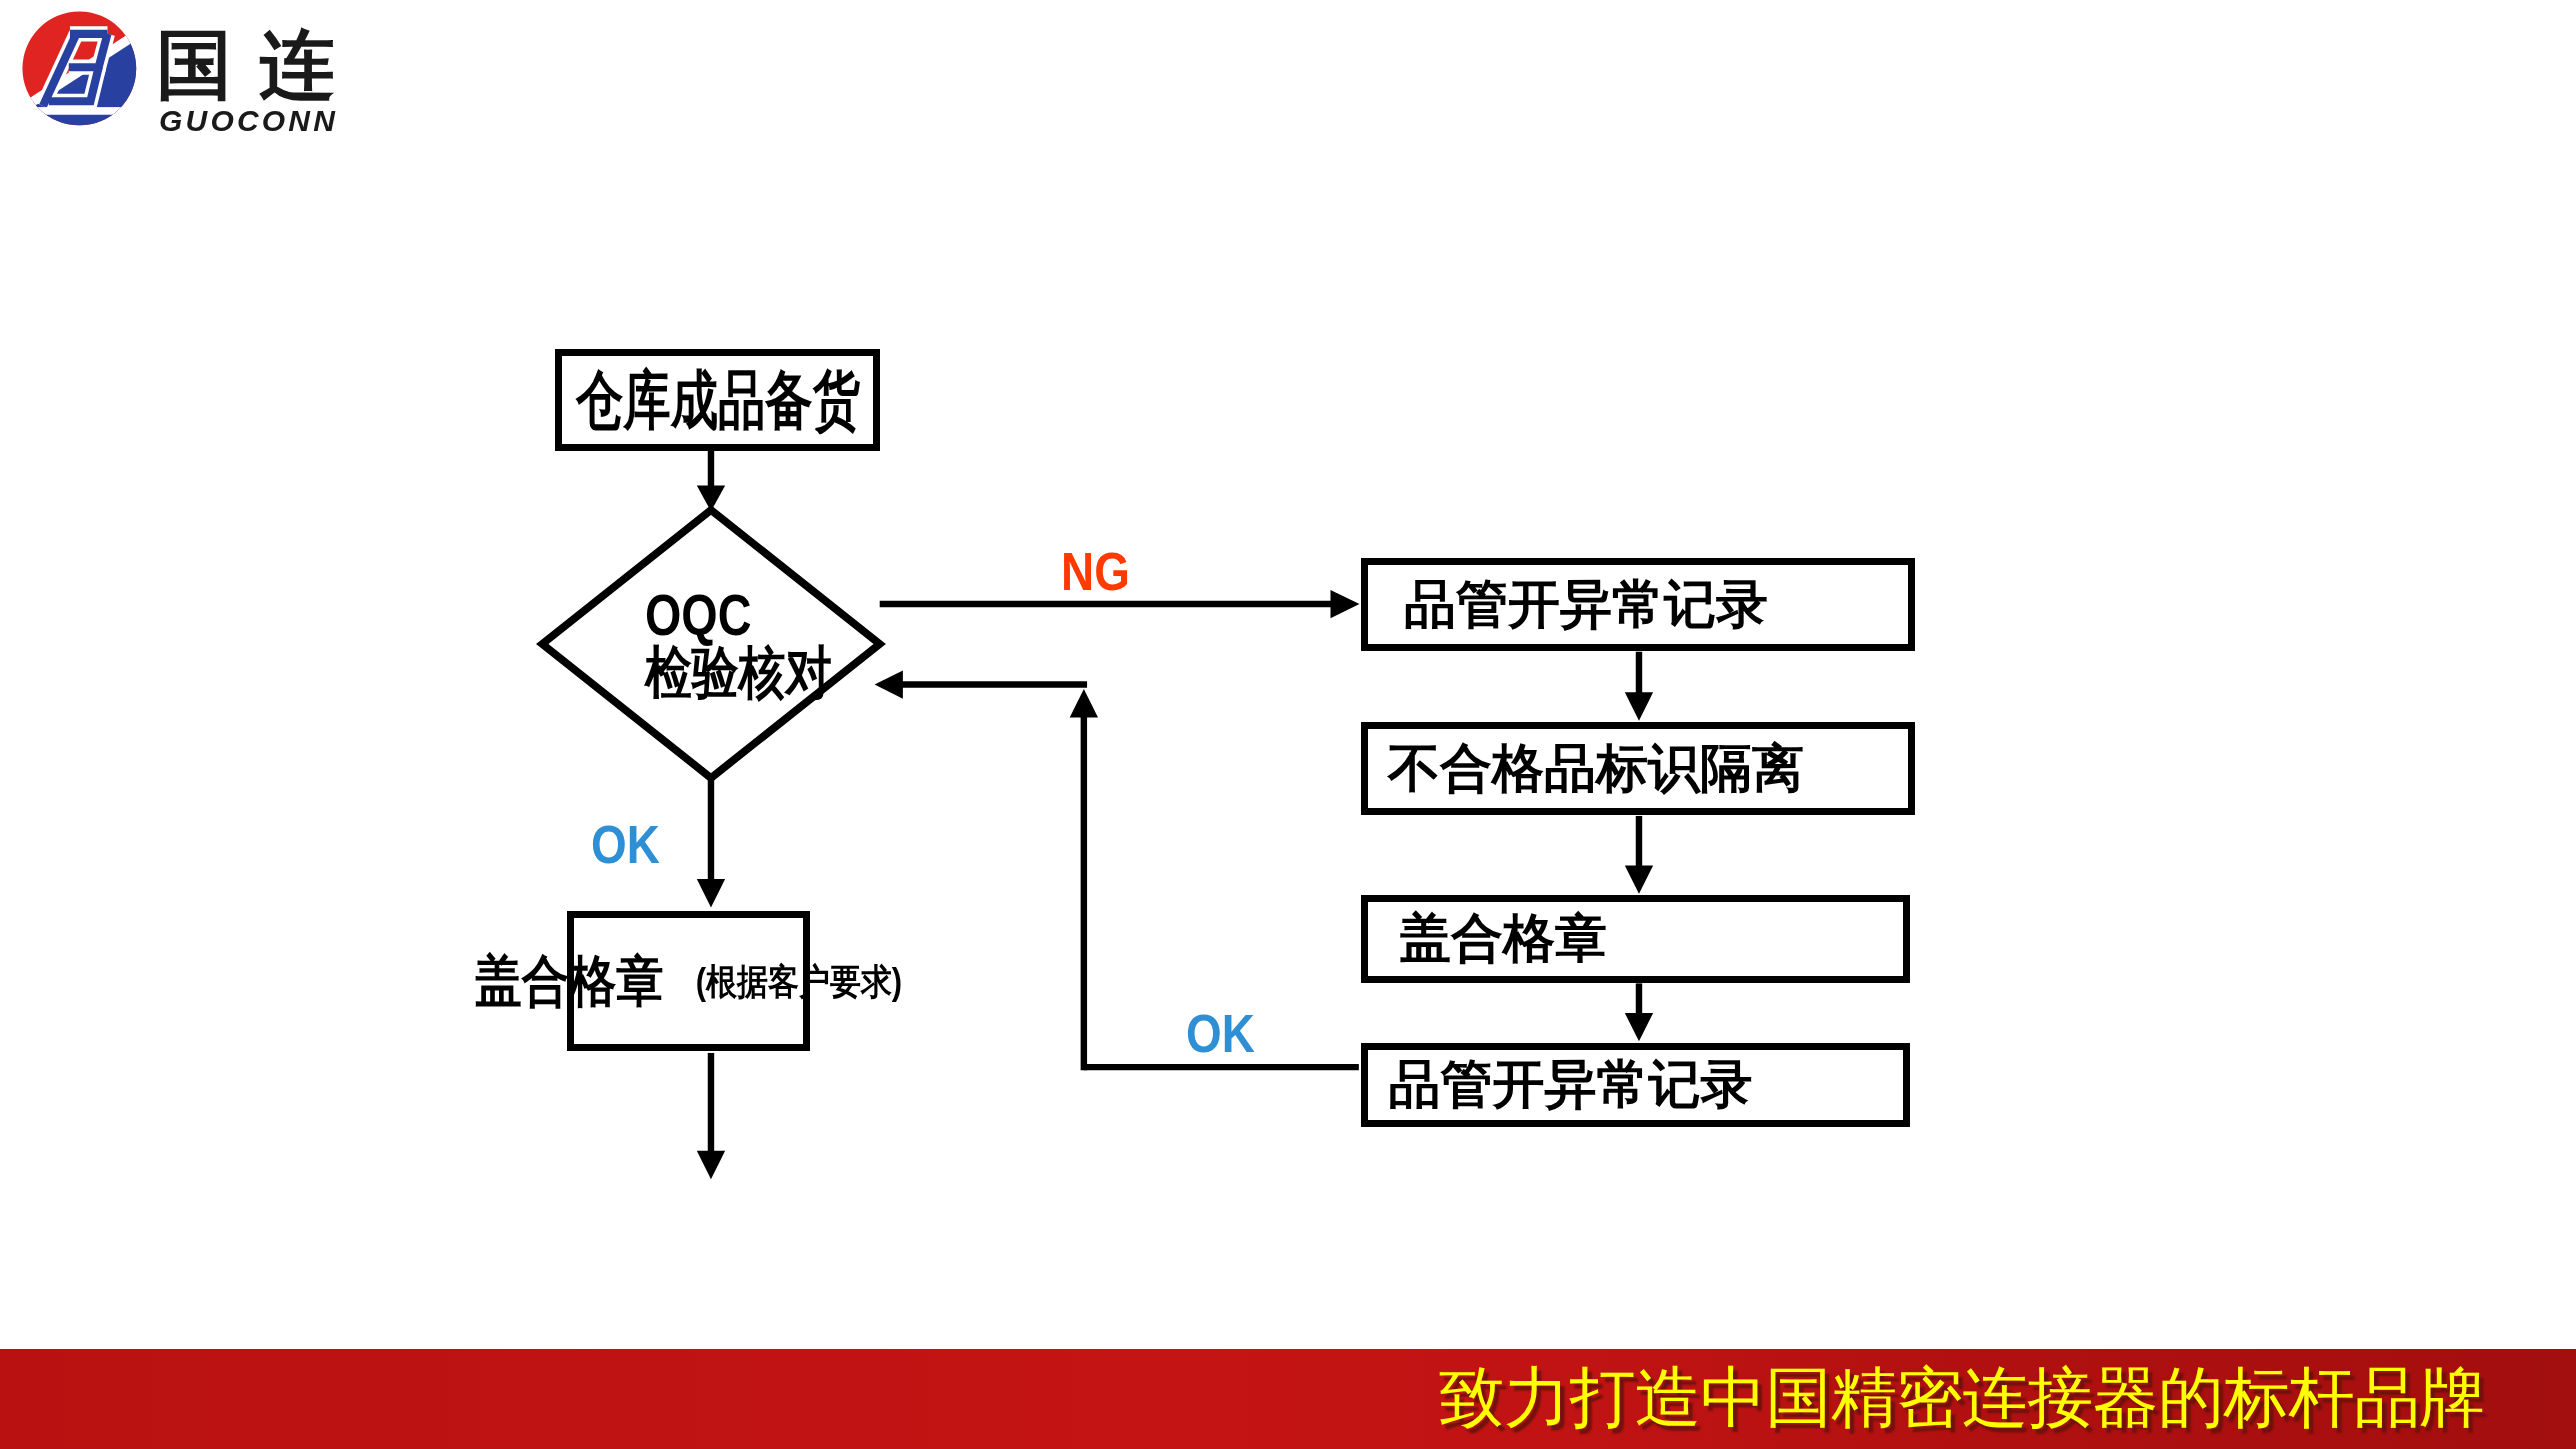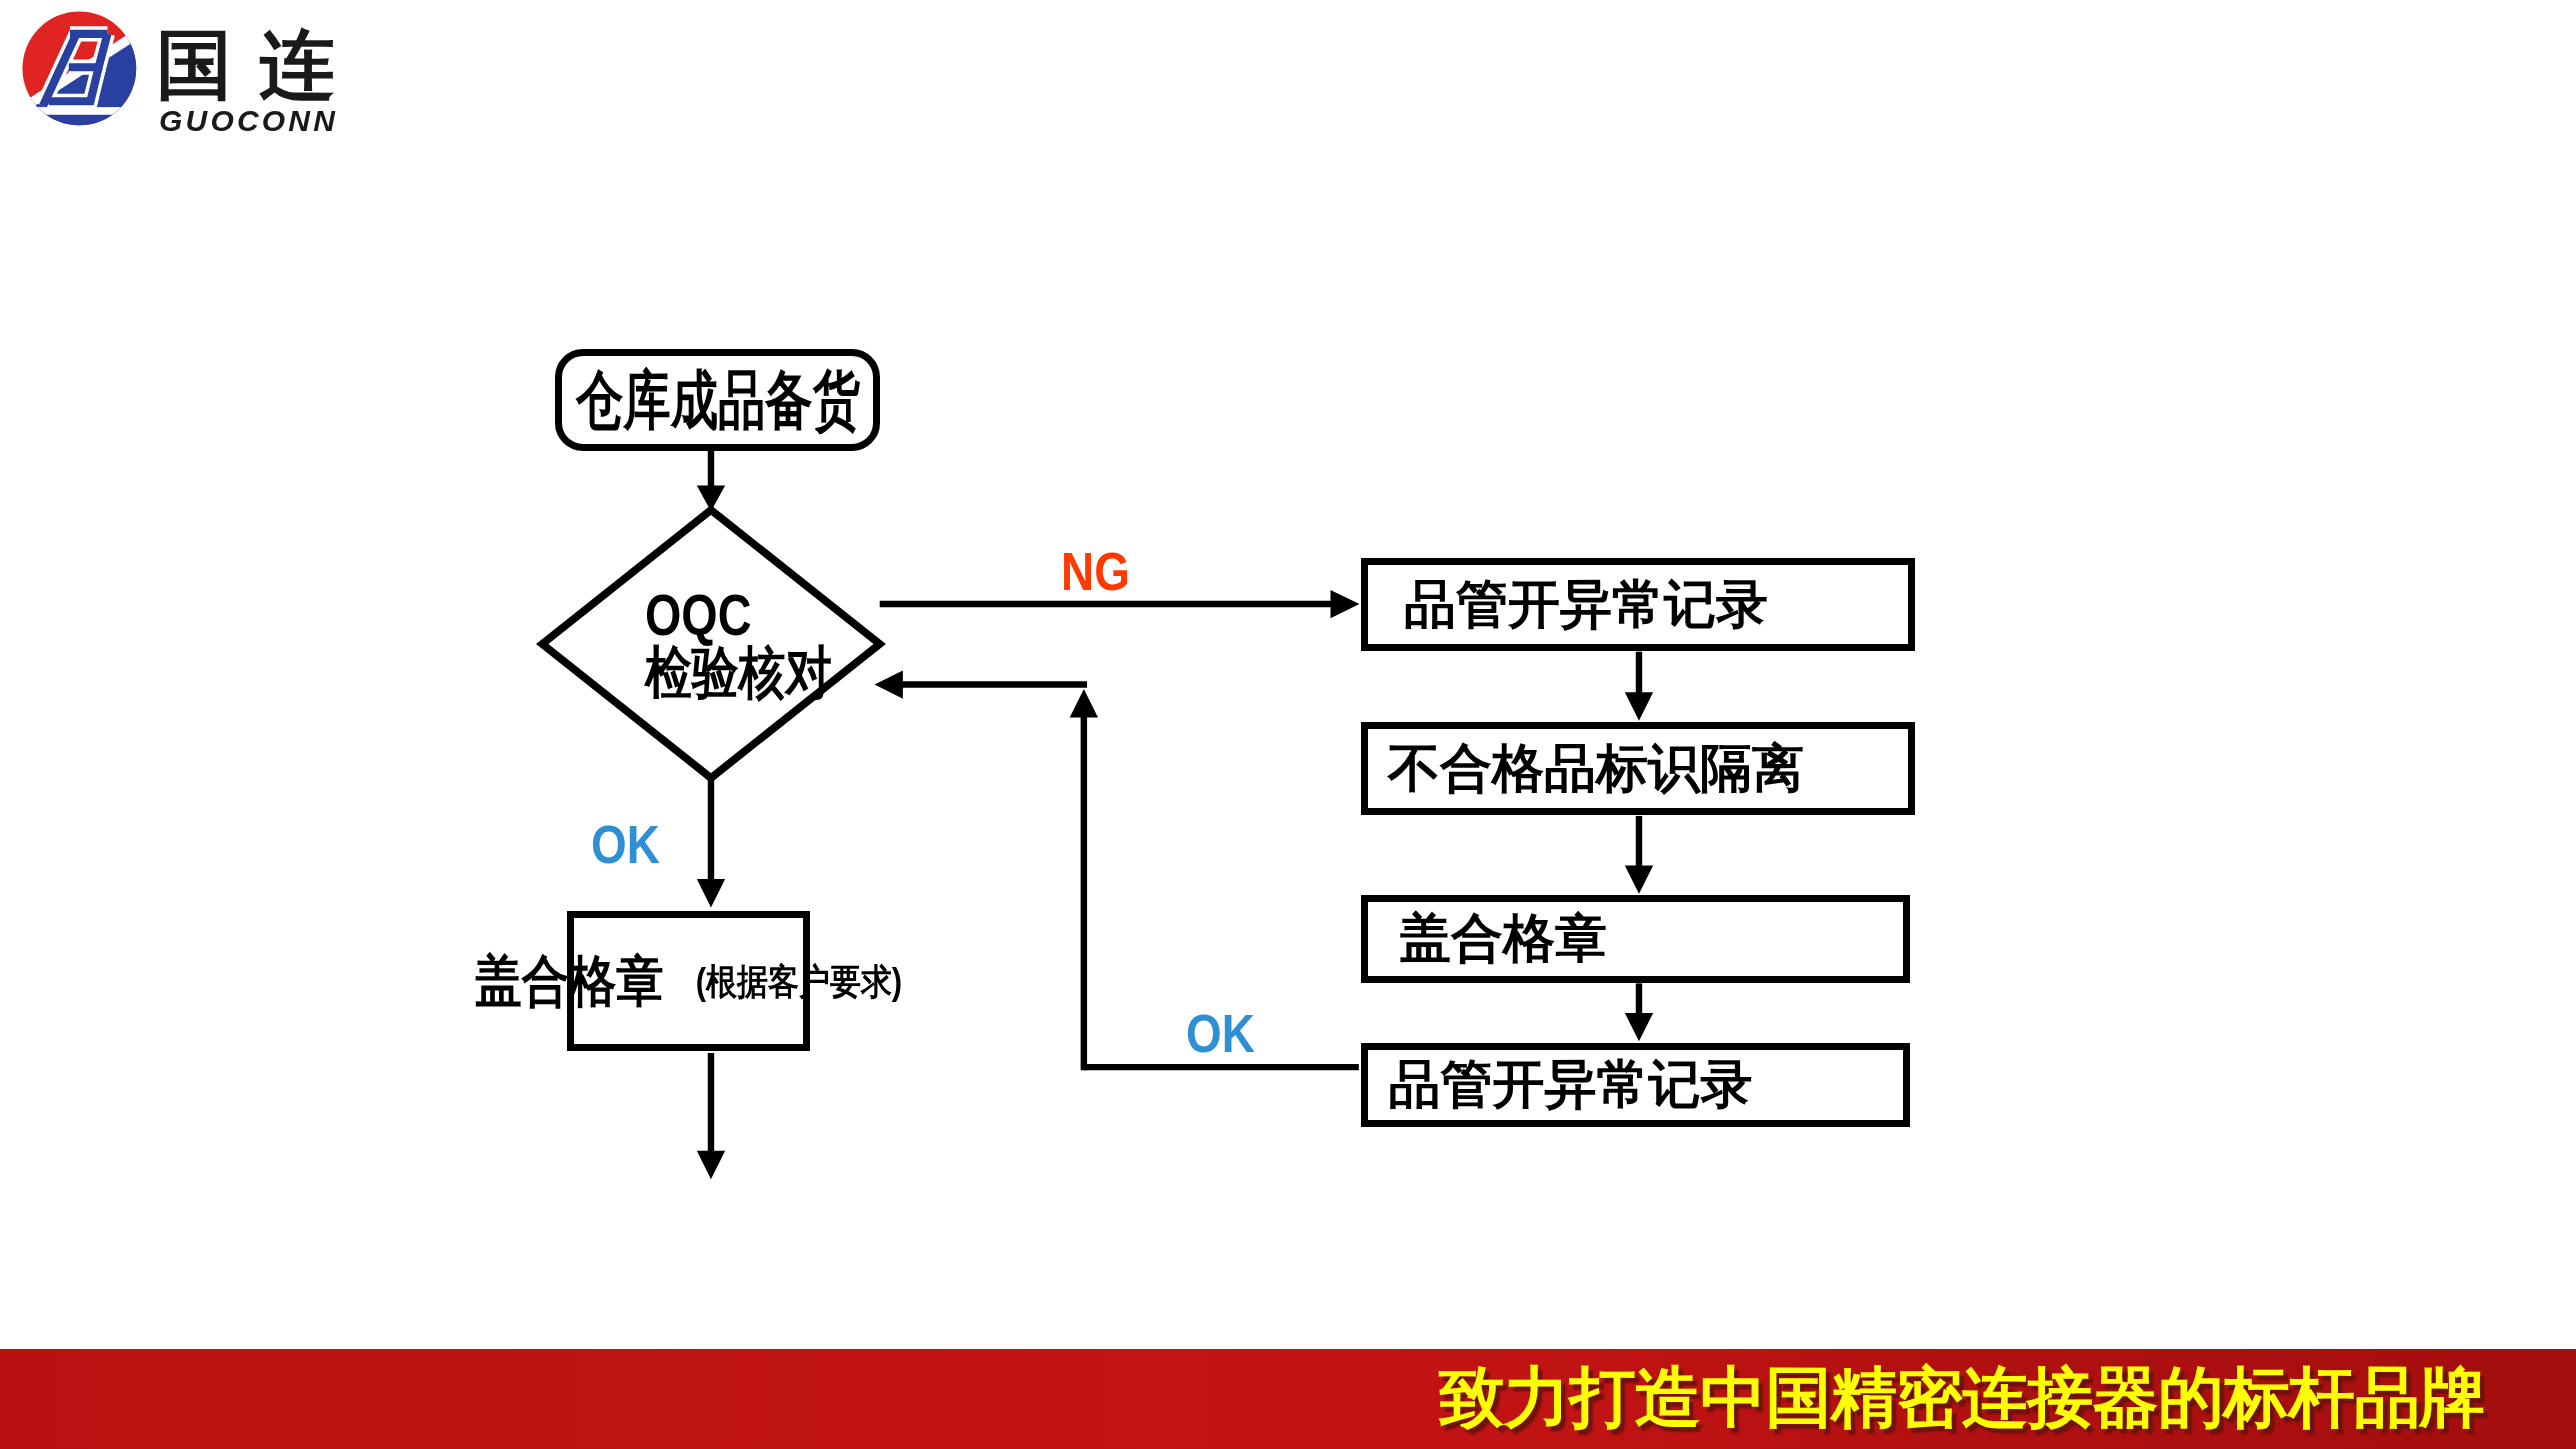--- a/index.html
+++ b/index.html
@@ -17,21 +17,21 @@
   
   #connectors{position:absolute;left:0;top:0;z-index:1;}
 
   
   .fbox{position:absolute;z-index:2;background:#ffffff;border:7px solid #000;
         box-sizing:border-box;display:flex;align-items:center;color:#000;font-weight:bold;}
   .fbox .lbl{white-space:nowrap;}
   .cond{display:inline-block;transform:scaleX(0.74);transform-origin:center;}
   .cond-l{display:inline-block;transform:scaleX(0.88);transform-origin:left center;}
 
-  #start-box{left:555px;top:349px;width:325px;height:102px;justify-content:center;font-size:64px;border-radius:28px;}
+  #start-box{left:555px;top:349px;width:325px;height:102px;justify-content:center;font-size:64px;}
   #rbox-0{left:1361px;top:558px;width:554px;height:93px;padding-left:36px;font-size:52px;}
   #rbox-1{left:1361px;top:722px;width:554px;height:93px;padding-left:20px;font-size:52px;}
   #rbox-2{left:1361px;top:895px;width:549px;height:88px;padding-left:31px;font-size:52px;}
   #rbox-3{left:1361px;top:1043px;width:549px;height:84px;padding-left:20.6px;font-size:52px;}
   #stamp-box{left:567px;top:911px;width:243px;height:140px;flex-direction:row;justify-content:center;}
   #stamp-box .l1{font-size:55px;line-height:66px;display:inline-block;transform:scaleX(0.86);white-space:nowrap;}
   #stamp-box .l2{font-size:36px;line-height:43px;display:inline-block;transform:scaleX(0.86);white-space:nowrap;}
   #ship-box{left:567px;top:1182px;width:243px;height:82px;padding-left:23px;font-size:52px;}
 
   
@@ -42,21 +42,21 @@
   
   .branch{position:absolute;z-index:2;font-weight:bold;font-size:54px;line-height:54px;white-space:nowrap;}
   .branch span{display:inline-block;transform:scaleX(0.85);transform-origin:left center;}
   #ng-label{left:1061px;top:544px;color:#FF3A00;}
   #ok-down-label{left:591px;top:817px;color:#2F8FD5;}
   #ok-return-label{left:1186px;top:1006px;color:#2F8FD5;}
 
   
   #banner{position:absolute;left:0;top:1349px;width:2576px;height:100px;z-index:2;
           background:linear-gradient(90deg,#b91111 0%,#c41414 45%,#c01313 62%,#b01010 78%,#a30e0e 100%);}
-  #slogan{position:absolute;right:91px;top:11.6px;font-size:66px;line-height:72px;font-weight:bold;
+  #slogan{position:absolute;right:91px;top:11.6px;font-size:66px;line-height:72px;font-weight:normal;
           color:#FFFF00;letter-spacing:-0.6px;white-space:nowrap;
           text-shadow:4.5px 4.5px 1.9px rgba(100,18,12,0.85);}
 </style>
 </head>
 <body>
 
 <div id="stage">
 
   <div id="logo">
     <svg id="logo-mark" width="129" height="126" viewBox="0 0 220 210">

